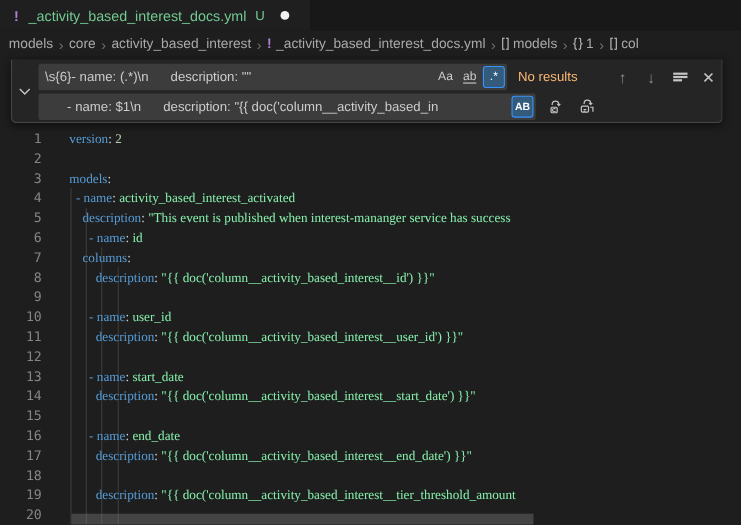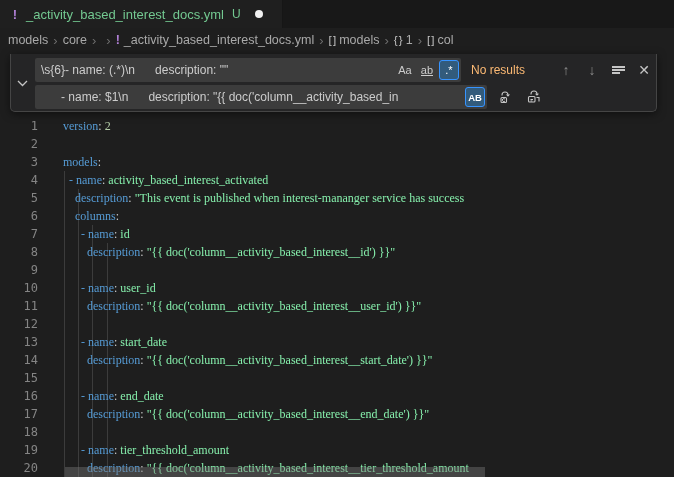--- a/index.html
+++ b/index.html
@@ -85,20 +85,23 @@
 
 <div class="breadcrumbs" id="breadcrumbs">
     <span class="crumb">
       <span>models</span>
     </span>
     <span class="crumb-sep">›</span>
     <span class="crumb">
       <span>core</span>
     </span>
     <span class="crumb-sep">›</span>
+    <span class="crumb">
+      <span>activity_based_interest</span>
+    </span>
     <span class="crumb-sep">›</span>
     <span class="crumb">
       <span class="warn">!</span>
       <span>_activity_based_interest_docs.yml</span>
     </span>
     <span class="crumb-sep">›</span>
     <span class="crumb">
       <span class="sym">[ ]</span>
       <span>models</span>
     </span>
@@ -140,34 +143,33 @@
       <div>18</div>
       <div>19</div>
       <div>20</div>
     </div>
   <div class="code" id="code">
       <div><span class="tok-k">version</span><span class="tok-p">: </span><span class="tok-n">2</span></div>
       <div></div>
       <div><span class="tok-k">models</span><span class="tok-p">:</span></div>
       <div><span class="tok-w">  </span><span class="tok-d">- </span><span class="tok-k">name</span><span class="tok-p">: </span><span class="tok-s">activity_based_interest_activated</span></div>
       <div><span class="tok-w">    </span><span class="tok-k">description</span><span class="tok-p">: </span><span class="tok-s">"This event is published when interest-mananger service has success</span></div>
+      <div><span class="tok-w">      </span><span class="tok-d">- </span><span class="tok-k">name</span><span class="tok-p">: </span><span class="tok-s">id</span></div>
       <div><span class="tok-w">    </span><span class="tok-k">columns</span><span class="tok-p">:</span></div>
-      <div><span class="tok-w">      </span><span class="tok-d">- </span><span class="tok-k">name</span><span class="tok-p">: </span><span class="tok-s">id</span></div>
       <div><span class="tok-w">        </span><span class="tok-k">description</span><span class="tok-p">: </span><span class="tok-s">"{{ doc('column__activity_based_interest__id') }}"</span></div>
       <div></div>
       <div><span class="tok-w">      </span><span class="tok-d">- </span><span class="tok-k">name</span><span class="tok-p">: </span><span class="tok-s">user_id</span></div>
       <div><span class="tok-w">        </span><span class="tok-k">description</span><span class="tok-p">: </span><span class="tok-s">"{{ doc('column__activity_based_interest__user_id') }}"</span></div>
       <div></div>
       <div><span class="tok-w">      </span><span class="tok-d">- </span><span class="tok-k">name</span><span class="tok-p">: </span><span class="tok-s">start_date</span></div>
       <div><span class="tok-w">        </span><span class="tok-k">description</span><span class="tok-p">: </span><span class="tok-s">"{{ doc('column__activity_based_interest__start_date') }}"</span></div>
       <div></div>
       <div><span class="tok-w">      </span><span class="tok-d">- </span><span class="tok-k">name</span><span class="tok-p">: </span><span class="tok-s">end_date</span></div>
       <div><span class="tok-w">        </span><span class="tok-k">description</span><span class="tok-p">: </span><span class="tok-s">"{{ doc('column__activity_based_interest__end_date') }}"</span></div>
       <div></div>
-      <div><span class="tok-w">      </span><span class="tok-d">- </span><span class="tok-k">name</span><span class="tok-p">: </span><span class="tok-s">tier_threshold_amount</span></div>
       <div><span class="tok-w">        </span><span class="tok-k">description</span><span class="tok-p">: </span><span class="tok-s">"{{ doc('column__activity_based_interest__tier_threshold_amount</span></div>
     </div>
   <div class="hscroll"></div>
 </div>
 
 <div class="find-widget">
   <div class="toggle-strip">
     <svg width="11" height="7" viewBox="0 0 11 7">
       <polyline points="1,1 5.5,5.5 10,1" fill="none" stroke="#c5c5c5" stroke-width="1.3"></polyline>
     </svg>

